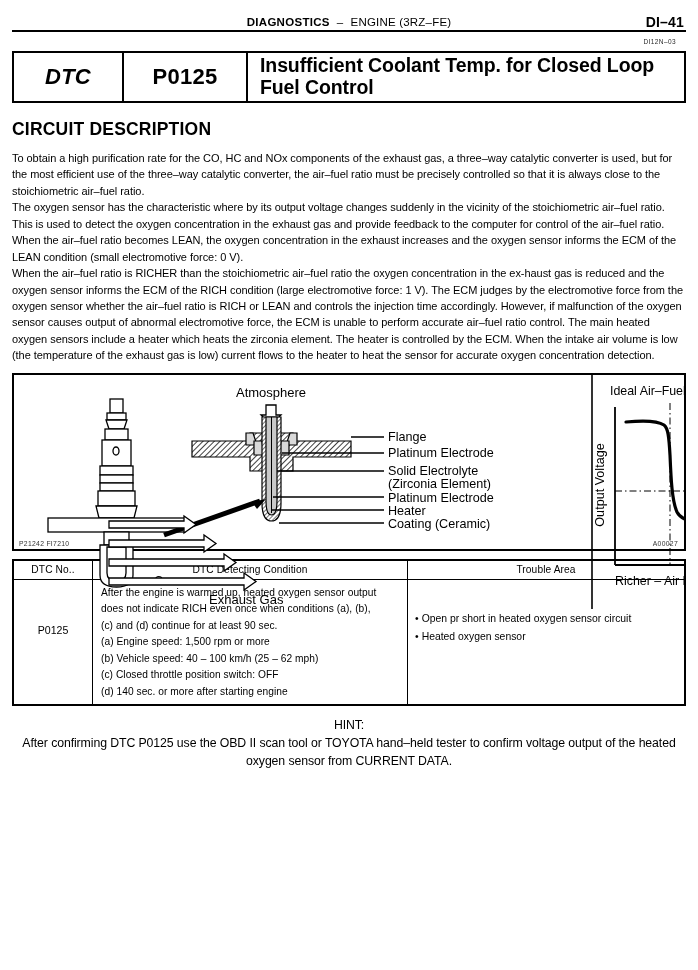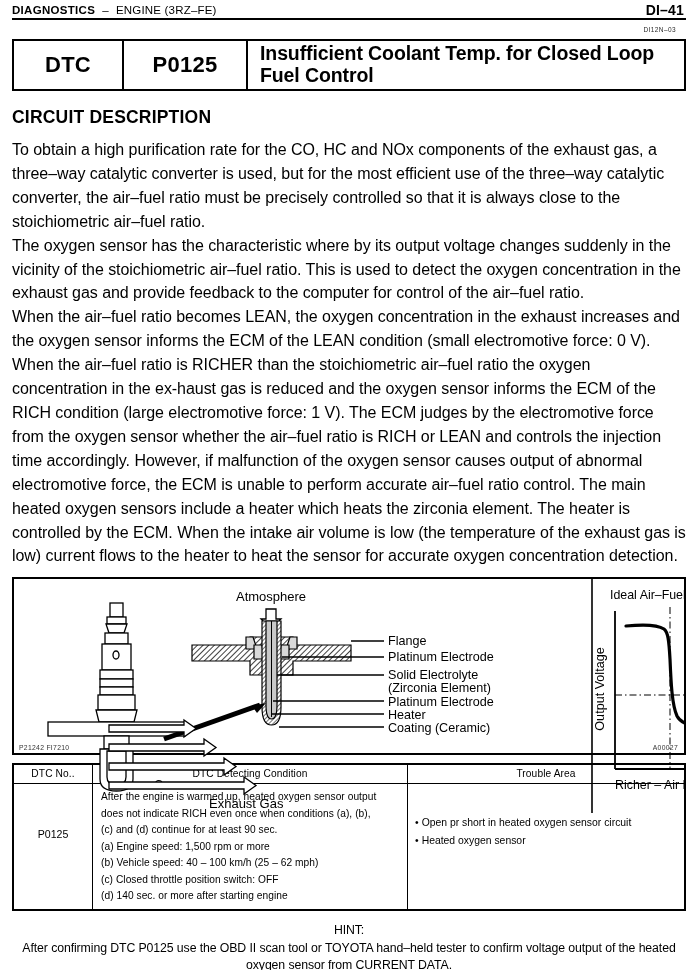--- a/index.html
+++ b/index.html
@@ -20,30 +20,31 @@
     width: 698px;
     height: 970px;
     box-sizing: border-box;
     padding: 0 12px;
   }
 
   
   .page-no {
     position: absolute;
     right: 14px;
-    top: 2px;
+    top: 14px;
     font-size: 14px;
     font-weight: bold;
     letter-spacing: .2px;
   }
   .head-title {
+    text-align: center;
     font-size: 11.5px;
     font-weight: bold;
     letter-spacing: .3px;
-    padding-top: 4px;
+    padding-top: 16px;
   }
   .head-title .sep { font-weight: normal; padding: 0 7px; }
   .head-title .sys { font-weight: normal; letter-spacing: .2px; }
   .head-rule {
     border-bottom: 2.6px solid #000;
     margin: 2px 0 0 0;
   }
   .doc-code {
     text-align: right;
     font-size: 6.5px;
@@ -62,21 +63,21 @@
     box-sizing: border-box;
   }
   .dtc-cell {
     display: flex;
     align-items: center;
     justify-content: center;
     font-size: 22px;
     font-weight: bold;
     letter-spacing: .3px;
   }
-  .dtc-label { width: 108px; border-right: 2.4px solid #000; }
+  .dtc-label { width: 108px; border-right: 2.4px solid #000; font-style: italic; }
   .dtc-code  { width: 122px; border-right: 2.4px solid #000; }
   .dtc-name {
     flex: 1;
     display: flex;
     align-items: center;
     padding-left: 12px;
     font-size: 19.5px;
     font-weight: bold;
     line-height: 1.12;
     letter-spacing: -.1px;
@@ -86,21 +87,21 @@
   .section-heading {
     font-size: 17.5px;
     font-weight: bold;
     letter-spacing: .2px;
     margin: 16px 0 10px 0;
   }
 
   
   .body-copy p {
     margin: 0;
-    font-size: 16px;
+    font-size: 11px;
     line-height: 1.495;
     letter-spacing: -.05px;
     text-align: left;
   }
 
   
   .figure {
     border: 2.2px solid #000;
     margin-top: 9px;
     height: 178px;

